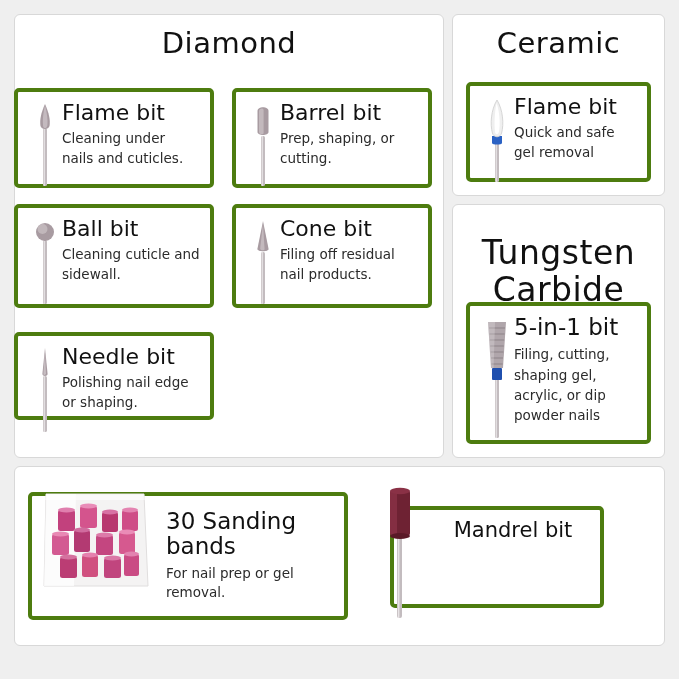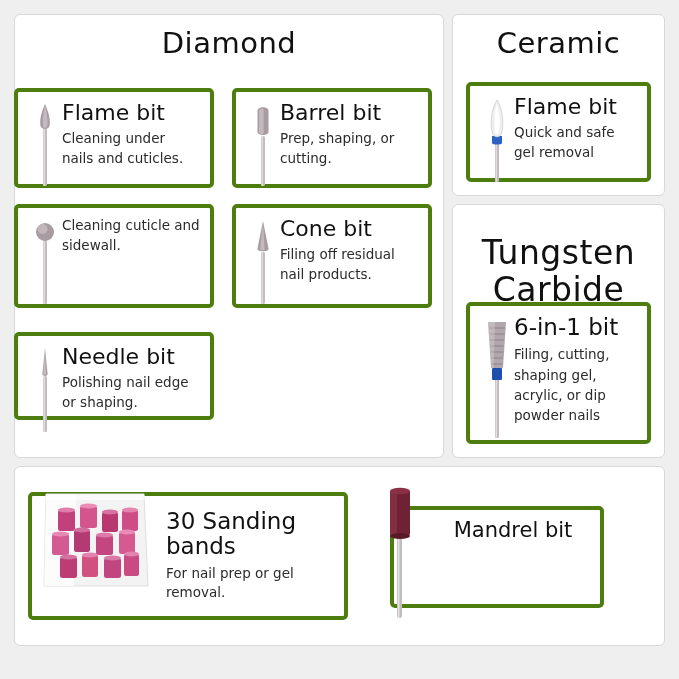--- a/index.html
+++ b/index.html
@@ -161,20 +161,21 @@
   <div class="card" id="card-ball">
     <div class="bit-art">
       <svg width="26" height="90" viewBox="0 0 26 90">
         <rect x="11" y="22" width="4" height="64" rx="1.6" fill="#c3bcbf"></rect>
         <rect x="11.6" y="22" width="1.3" height="64" fill="#e6e2e4"></rect>
         <circle cx="13" cy="14" r="9" fill="#a89ba1"></circle>
         <circle cx="10.5" cy="11" r="5" fill="#c9c0c4" opacity=".75"></circle>
       </svg>
     </div>
     <div class="card-text">
+      <p class="card-title">Ball bit</p>
       <p class="card-desc">Cleaning cuticle and sidewall.</p>
     </div>
   </div>
 
   <div class="card" id="card-cone">
     <div class="bit-art">
       <svg width="26" height="90" viewBox="0 0 26 90">
         <rect x="11" y="34" width="4" height="52" rx="1.6" fill="#c3bcbf"></rect>
         <rect x="11.6" y="34" width="1.3" height="52" fill="#e6e2e4"></rect>
         <path d="M13 3 L18.6 31 C18.6 34 7.4 34 7.4 31 Z" fill="#a89ba1"></path>
@@ -239,21 +240,21 @@
           <line x1="7.8" y1="24" x2="22.2" y2="24"></line>
           <line x1="8.2" y1="30" x2="21.8" y2="30"></line>
           <line x1="8.6" y1="36" x2="21.4" y2="36"></line>
           <line x1="9" y1="42" x2="21" y2="42"></line>
           <line x1="9.4" y1="48" x2="20.6" y2="48"></line>
         </g>
         <path d="M6 6 L13 6 L11.6 52 L9 52 Z" fill="#ffffff" opacity=".22"></path>
       </svg>
     </div>
     <div class="card-text">
-      <p class="card-title">6-in-1 bit</p>
+      <p class="card-title">5-in-1 bit</p>
       <p class="card-desc">Filing, cutting, shaping gel, acrylic, or dip powder nails</p>
     </div>
   </div>
 
   <div class="panel" id="panel-bottom"></div>
 
   <div class="card" id="card-sanding">
     <div class="card-text">
       <p class="card-title">30 Sanding bands</p>
       <p class="card-desc">For nail prep or gel removal.</p>

